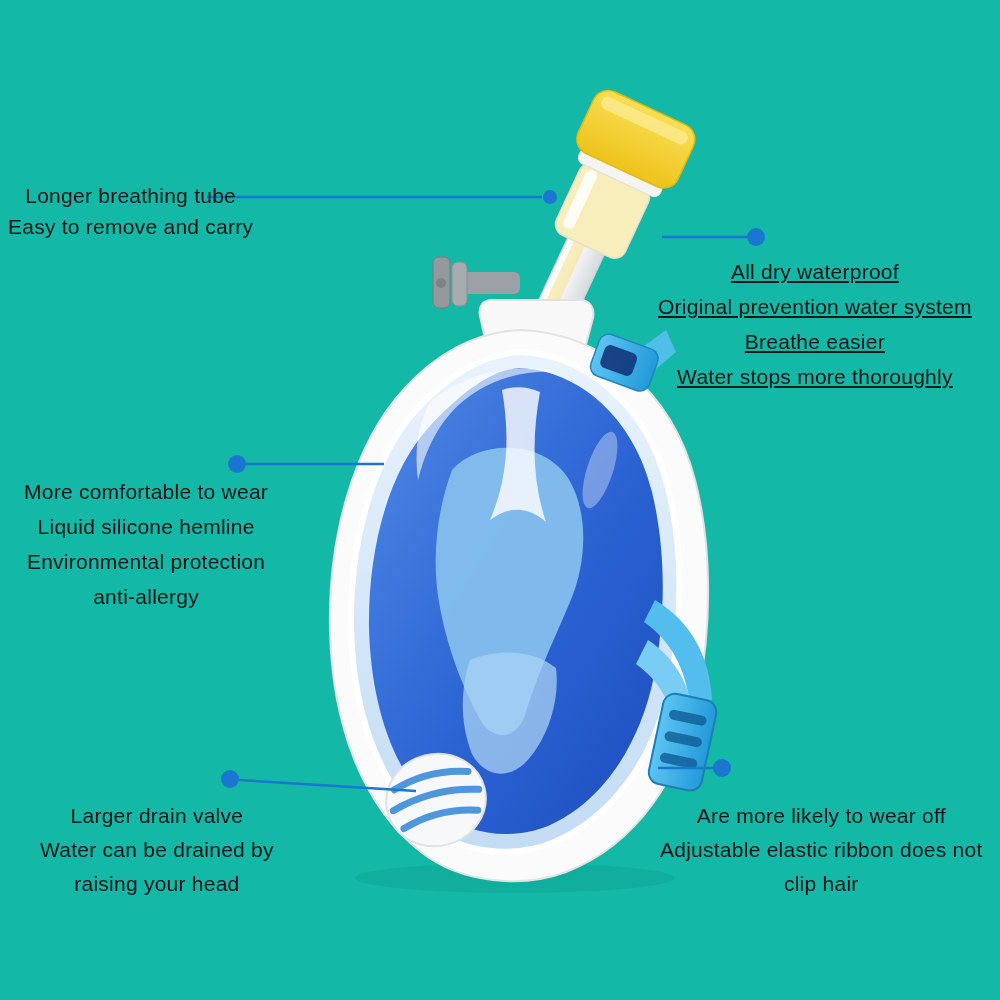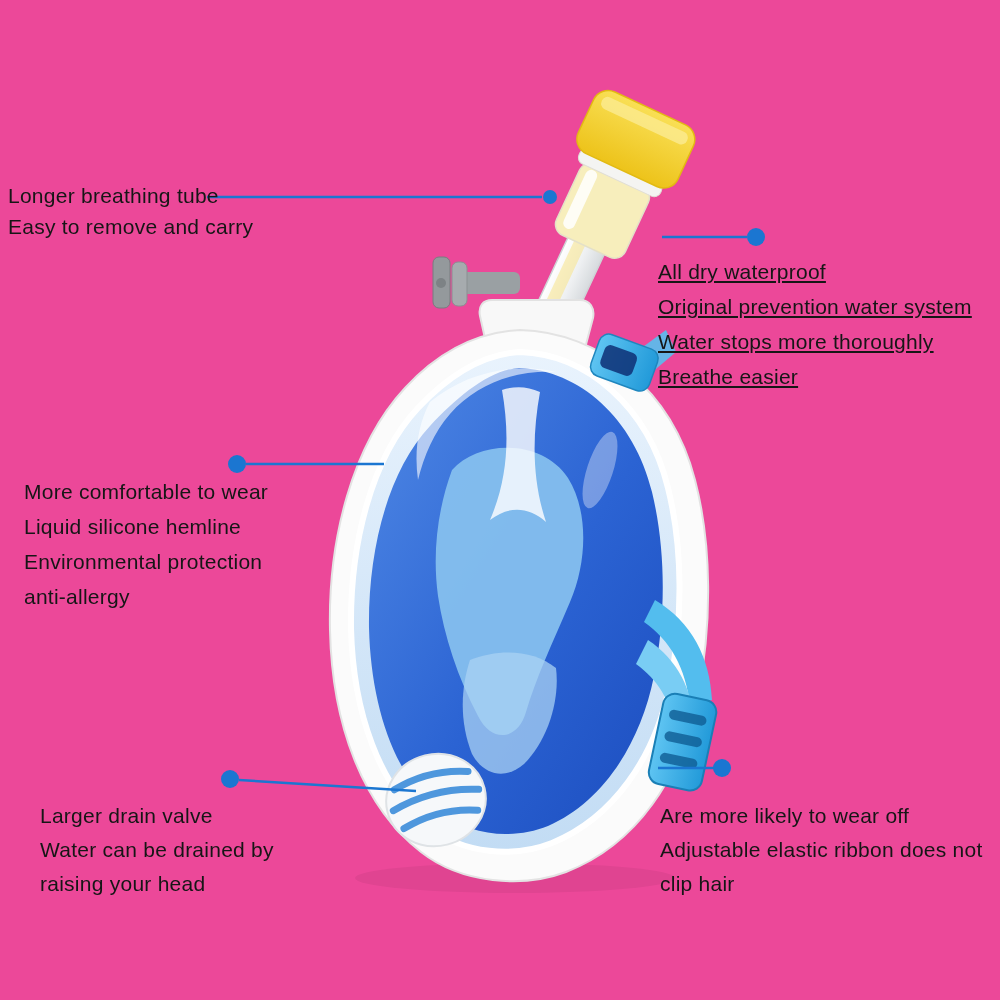--- a/index.html
+++ b/index.html
@@ -1,22 +1,23 @@
 <!DOCTYPE html>
 <html style="--callout-blue: #1b76d1; --text: #161616; --mask-skirt-blue: #2b63d3; --inner-mask-blue: #85bfee; --strap-blue: #45b3ea; --snorkel-cap-yellow: #f2ce2c; --frame-white: #fbfbfb;"><head>
 <meta charset="utf-8">
 <style>
   html,body{margin:0;padding:0;background:#fff;}
   #stage{
     position:relative;
     width:1000px;height:1000px;
-    background:#ec4899;
+    background:#14b8a6;
     overflow:hidden;
     font-family:"Liberation Sans", sans-serif;
     color:var(--text,#161616);
+    text-align:center;
   }
   .callout-text{
     position:absolute;
     font-size:21px;
     letter-spacing:.25px;
     color:var(--text,#161616);
   }
   .callout-text p{margin:0;white-space:nowrap;}
   .tb-top-left{left:8px;top:180px;line-height:31px;}
   .tb-top-right{left:658px;top:254px;line-height:35px;text-decoration:underline;}
@@ -139,22 +140,22 @@
   </svg>
 
   <div class="callout-text tb-top-left">
     <p>Longer breathing tube</p>
     <p>Easy to remove and carry</p>
   </div>
 
   <div class="callout-text tb-top-right">
     <p>All dry waterproof</p>
     <p>Original prevention water system</p>
+    <p>Breathe easier</p>
     <p>Water stops more thoroughly</p>
-    <p>Breathe easier</p>
   </div>
 
   <div class="callout-text tb-mid-left">
     <p>More comfortable to wear</p>
     <p>Liquid silicone hemline</p>
     <p>Environmental protection</p>
     <p>anti-allergy</p>
   </div>
 
   <div class="callout-text tb-bottom-left">

